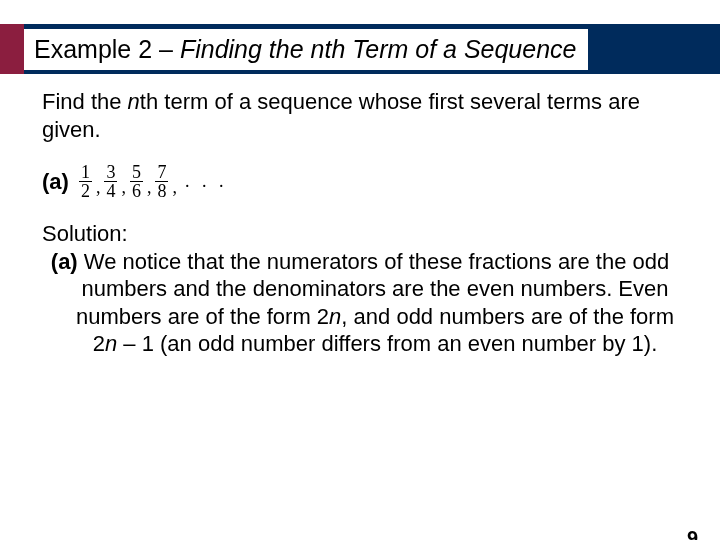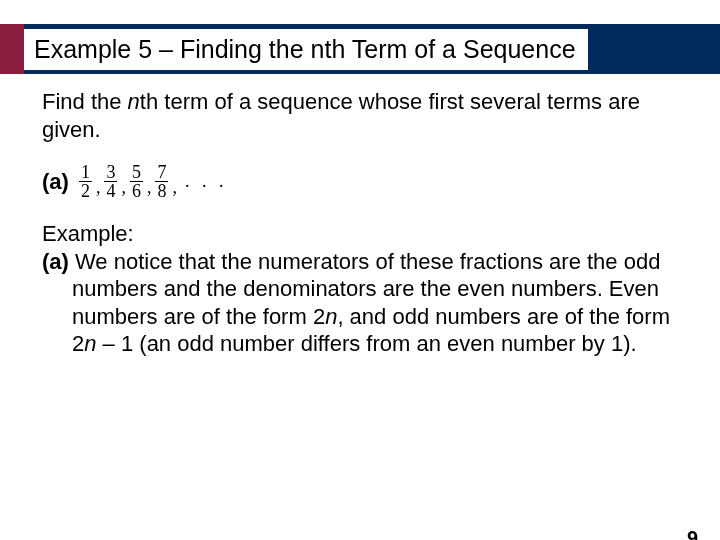--- a/index.html
+++ b/index.html
@@ -38,20 +38,21 @@
   .title-text {
     background: #fff;
     padding: 6px 12px 6px 10px;
     font-size: 25px;
     margin-left: 0;
   }
   .title-ex {
     font-weight: normal;
   }
   .title-topic {
+    font-style: italic;
     margin-top: 46px;
   }
   .content {
     padding: 14px 42px 0 42px;
     font-size: 22px;
     line-height: 1.25;
   }
   .row {
     margin-bottom: 20px;
   }
@@ -93,39 +94,40 @@
   }
   .bold {
     font-weight: bold;
   }
   .solution-block {
     margin-top: 6px;
   }
   .solution-body {
     padding-left: 30px;
     text-indent: -30px;
+    text-align: center;
   }
   .page-num {
     position: absolute;
     bottom: 14px;
     right: 22px;
     font-weight: bold;
     font-size: 20px;
   }
 </style>
 </head>
 <body>
 
 <div class="slide">
 
   <div class="title-bar">
     <div class="title-accent"></div>
     <div class="title-main">
       <div class="title-text">
-        <span class="title-ex">Example 5</span><span> – </span><span class="title-topic">Finding the nth Term of a Sequence</span>
+        <span class="title-ex">Example 2</span><span> – </span><span class="title-topic">Finding the nth Term of a Sequence</span>
       </div>
     </div>
   </div>
 
   <div class="content">
 
     <div class="row">
       <span>Find the </span><span class="italic-n">n</span><span>th term of a sequence whose first several terms are given.</span>
     </div>
 
@@ -151,21 +153,21 @@
             <span class="num">7</span>
             <span class="den">8</span>
           </span>
           <span class="comma">,</span>
         <span class="dots">. . .</span>
       </span>
     </div>
 
 
     <div class="solution-block">
-      <div>Example:</div>
+      <div>Solution:</div>
       <div class="solution-body">
         <span class="bold">(a) </span><span>We notice that the numerators of these fractions are the odd numbers and the denominators are the even numbers. Even numbers are of the form 2</span><span class="italic-n">n</span><span>, and odd numbers are of the form 2</span><span class="italic-n">n</span><span> – 1 (an odd number differs from an even number by 1).</span>
       </div>
     </div>
 
   </div>
 
   <div class="page-num">9</div>
 
 </div>

